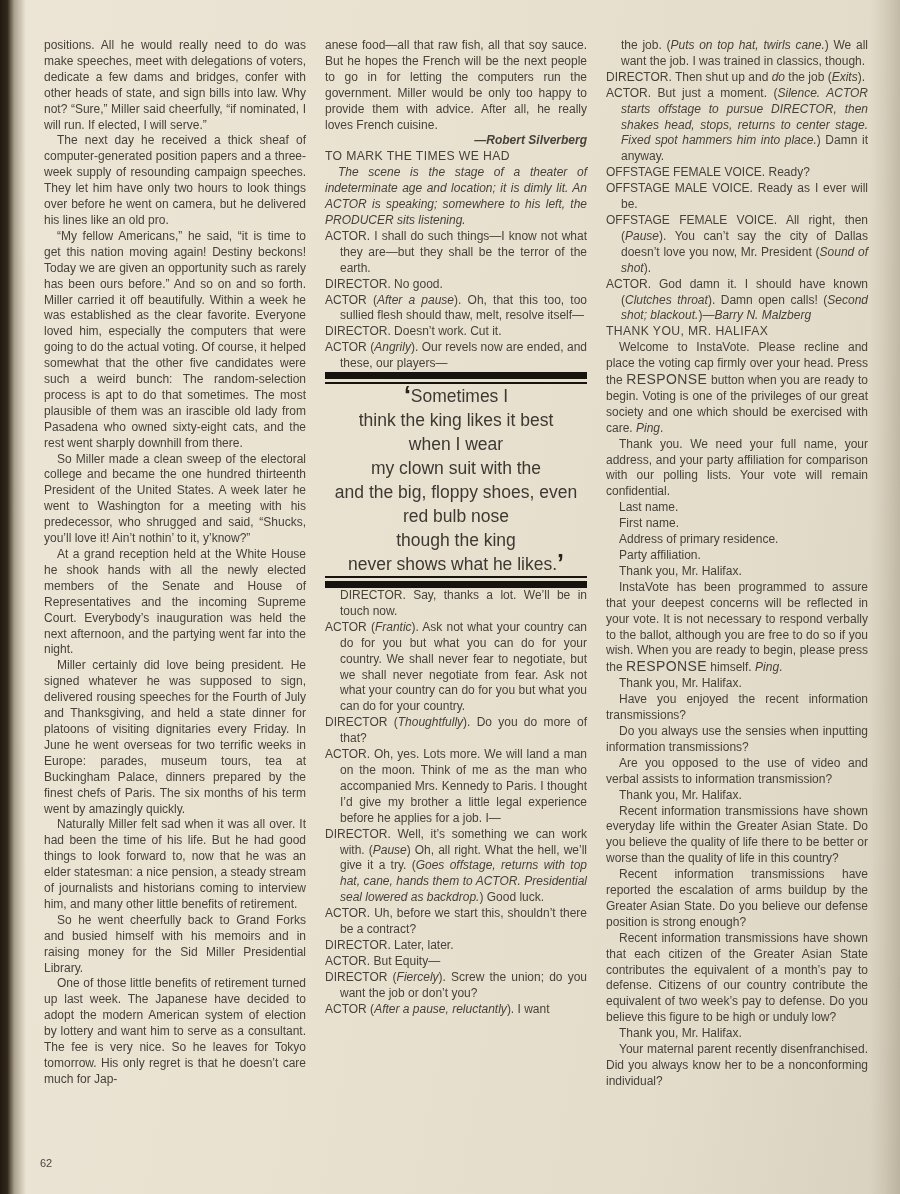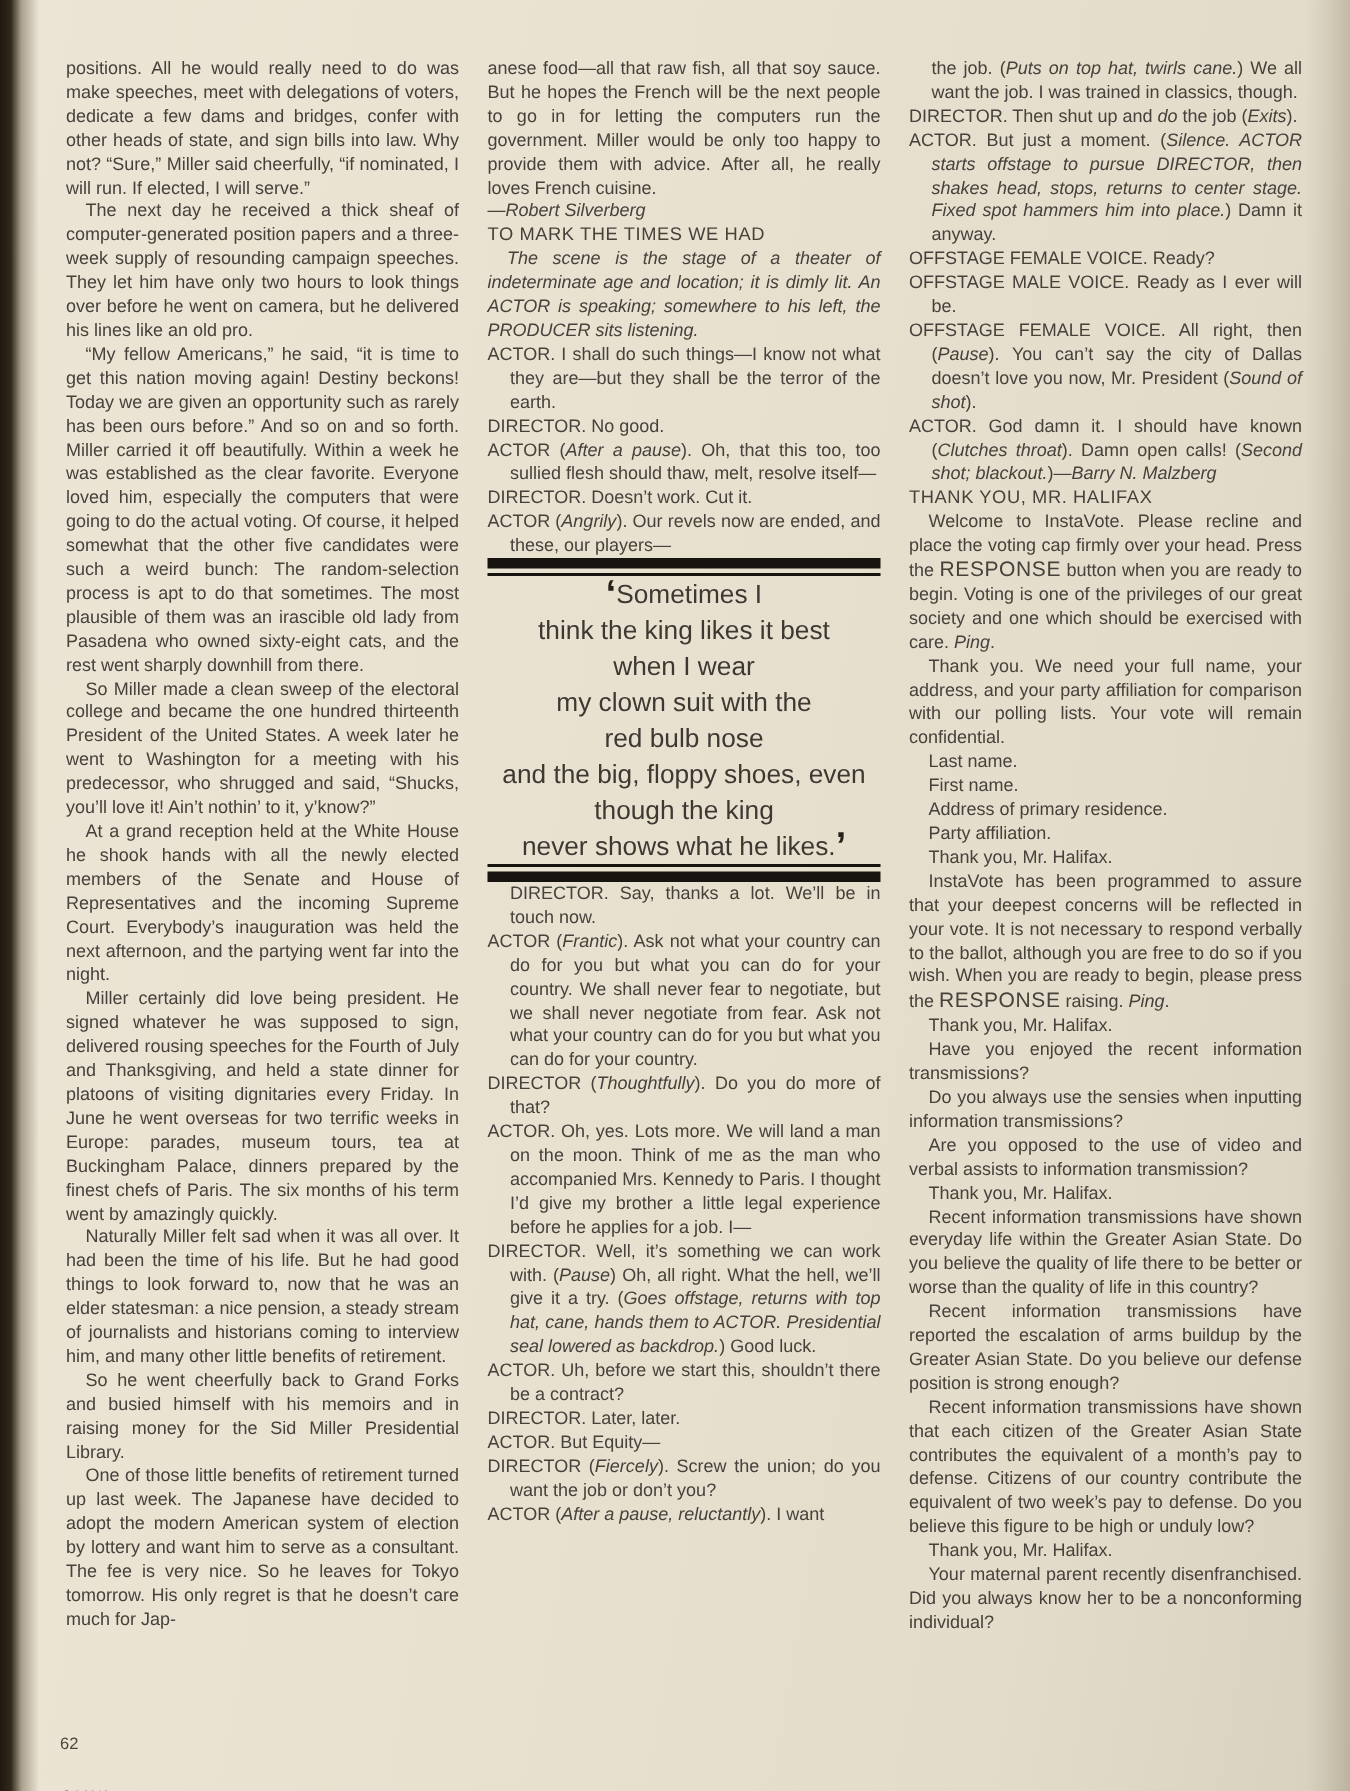--- a/index.html
+++ b/index.html
@@ -14,21 +14,21 @@
   .edge-right{position:absolute;right:0;top:0;bottom:0;width:30px;
     background:linear-gradient(270deg,rgba(110,100,80,.28) 0%,rgba(110,100,80,.10) 55%,rgba(110,100,80,0) 100%);}
   .content{position:absolute;left:44px;top:38px;width:830px;display:flex;gap:19px;}
   .col{width:262px;flex:0 0 262px;font-size:12px;line-height:15.9px;}
   .col p,.col h3,.col div{margin:0;}
   .para{text-align:justify;text-indent:13px;}
   .noindent{text-indent:0;}
   .stage{font-style:italic;}
   .speech{text-align:justify;padding-left:15px;text-indent:-15px;}
   .speech.shifted{text-indent:0;}
-  .attribution{font-style:italic;}
+  .attribution{text-align:right;font-style:italic;font-weight:bold;}
   .heading{margin-top:13px;font-size:12.2px;font-weight:normal;letter-spacing:.4px;}
   .gap-top{margin-top:11px;}
   .gap-top-lg{margin-top:21px;}
   .it{font-style:italic;}
   .sc{font-size:14px;letter-spacing:.4px;}
   .rule{margin-top:21px;}
   .rule .bar{height:7px;background:#17140f;}
   .rule .line{height:2px;background:#17140f;}
   .rule-a .line{margin-top:3px;}
   .rule-b .bar{margin-top:3px;}
@@ -70,22 +70,22 @@
         <p class="speech"><span>ACTOR (</span><span class="it">Angrily</span><span>). Our revels now are ended, and these, our players—</span></p>
         <div class="rule rule-a">
           <div class="bar"></div>
           <div class="line"></div>
         </div>
         <div class="pullquote">
           <div><span class="q">‘</span><span>Sometimes I</span></div>
           <div><span>think the king likes it best</span></div>
           <div><span>when I wear</span></div>
           <div><span>my clown suit with the</span></div>
+          <div><span>and the big, floppy shoes, even</span></div>
           <div><span>red bulb nose</span></div>
-          <div><span>and the big, floppy shoes, even</span></div>
           <div><span>though the king</span></div>
           <div><span>never shows what he likes.</span><span class="q">’</span></div>
         </div>
         <div class="rule rule-b">
           <div class="line"></div>
           <div class="bar"></div>
         </div>
         <p class="speech shifted gap-top-lg"><span>DIRECTOR. Say, thanks a lot. We’ll be in touch now.</span></p>
         <p class="speech"><span>ACTOR (</span><span class="it">Frantic</span><span>). Ask not what your country can do for you but what you can do for your country. We shall never fear to negotiate, but we shall never negotiate from fear. Ask not what your country can do for you but what you can do for your country.</span></p>
         <p class="speech"><span>DIRECTOR (</span><span class="it">Thoughtfully</span><span>). Do you do more of that?</span></p>
@@ -106,21 +106,21 @@
         <p class="speech"><span>OFFSTAGE FEMALE VOICE. All right, then (</span><span class="it">Pause</span><span>). You can’t say the city of Dallas doesn’t love you now, Mr. President (</span><span class="it">Sound of shot</span><span>).</span></p>
         <p class="speech"><span>ACTOR. God damn it. I should have known (</span><span class="it">Clutches throat</span><span>). Damn open calls! (</span><span class="it">Second shot; blackout.</span><span>)—</span><span class="it">Barry N. Malzberg</span></p>
         <h3 class="heading"><span>THANK YOU, MR. HALIFAX</span></h3>
         <p class="para"><span>Welcome to InstaVote. Please recline and place the voting cap firmly over your head. Press the </span><span class="sc">RESPONSE</span><span> button when you are ready to begin. Voting is one of the privileges of our great society and one which should be exercised with care. </span><span class="it">Ping</span><span>.</span></p>
         <p class="para"><span>Thank you. We need your full name, your address, and your party affiliation for comparison with our polling lists. Your vote will remain confidential.</span></p>
         <p class="para"><span>Last name.</span></p>
         <p class="para"><span>First name.</span></p>
         <p class="para"><span>Address of primary residence.</span></p>
         <p class="para"><span>Party affiliation.</span></p>
         <p class="para"><span>Thank you, Mr. Halifax.</span></p>
-        <p class="para"><span>InstaVote has been programmed to assure that your deepest concerns will be reflected in your vote. It is not necessary to respond verbally to the ballot, although you are free to do so if you wish. When you are ready to begin, please press the </span><span class="sc">RESPONSE</span><span> raising. </span><span class="it">Ping</span><span>.</span></p>
+        <p class="para"><span>InstaVote has been programmed to assure that your deepest concerns will be reflected in your vote. It is not necessary to respond verbally to the ballot, although you are free to do so if you wish. When you are ready to begin, please press the </span><span class="sc">RESPONSE</span><span> himself. </span><span class="it">Ping</span><span>.</span></p>
         <p class="para"><span>Thank you, Mr. Halifax.</span></p>
         <p class="para"><span>Have you enjoyed the recent information transmissions?</span></p>
         <p class="para"><span>Do you always use the sensies when inputting information transmissions?</span></p>
         <p class="para"><span>Are you opposed to the use of video and verbal assists to information transmission?</span></p>
         <p class="para"><span>Thank you, Mr. Halifax.</span></p>
         <p class="para"><span>Recent information transmissions have shown everyday life within the Greater Asian State. Do you believe the quality of life there to be better or worse than the quality of life in this country?</span></p>
         <p class="para"><span>Recent information transmissions have reported the escalation of arms buildup by the Greater Asian State. Do you believe our defense position is strong enough?</span></p>
         <p class="para"><span>Recent information transmissions have shown that each citizen of the Greater Asian State contributes the equivalent of a month’s pay to defense. Citizens of our country contribute the equivalent of two week’s pay to defense. Do you believe this figure to be high or unduly low?</span></p>
         <p class="para"><span>Thank you, Mr. Halifax.</span></p>
         <p class="para"><span>Your maternal parent recently disenfranchised. Did you always know her to be a nonconforming individual?</span></p>

